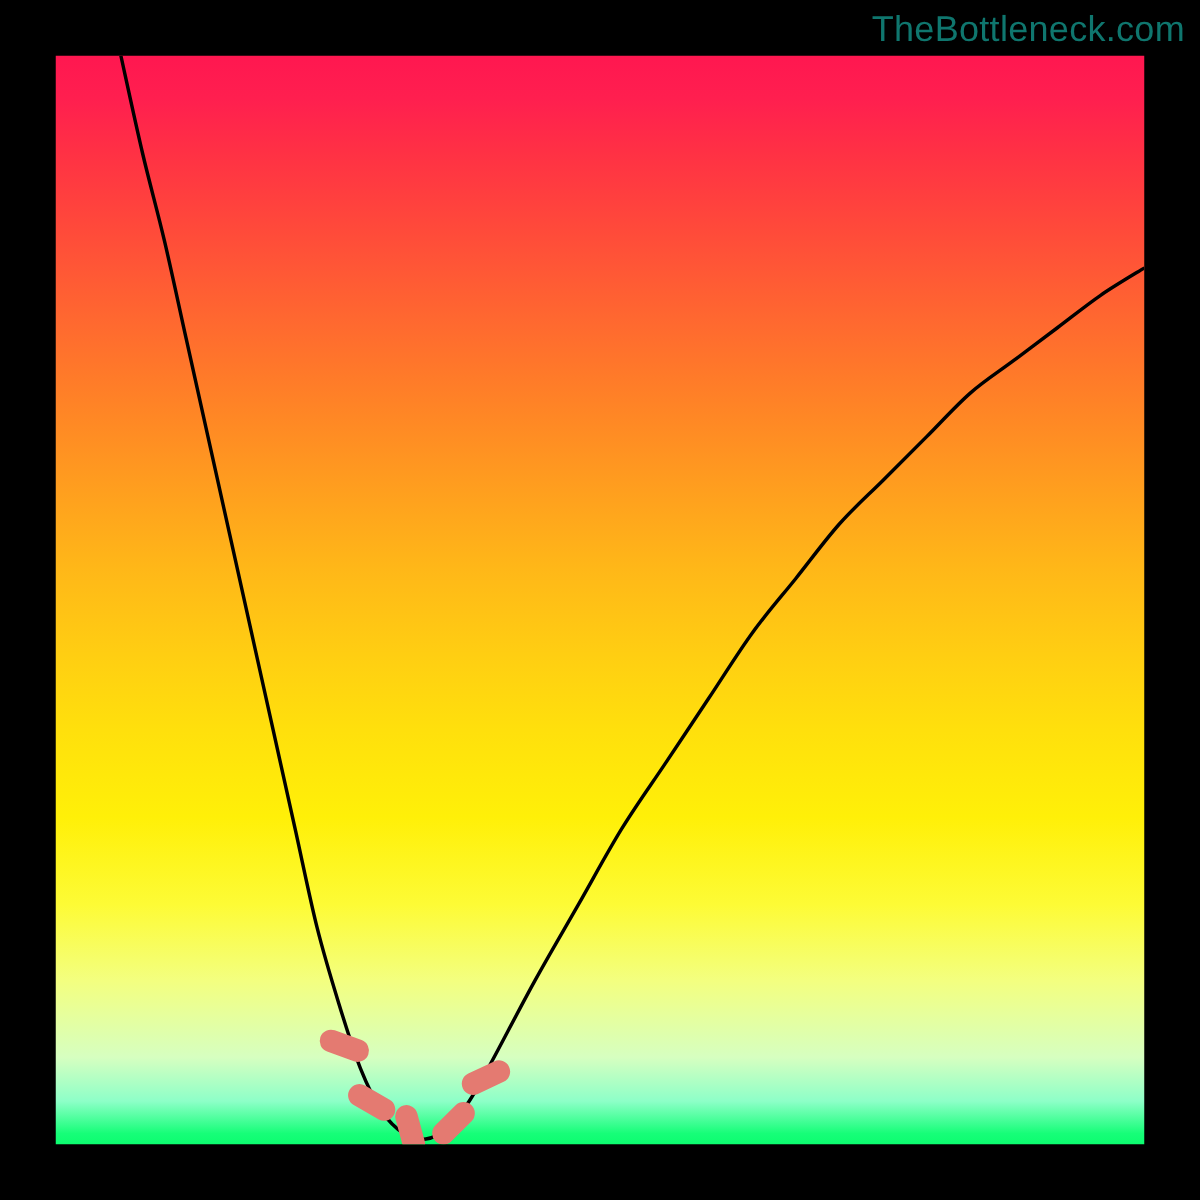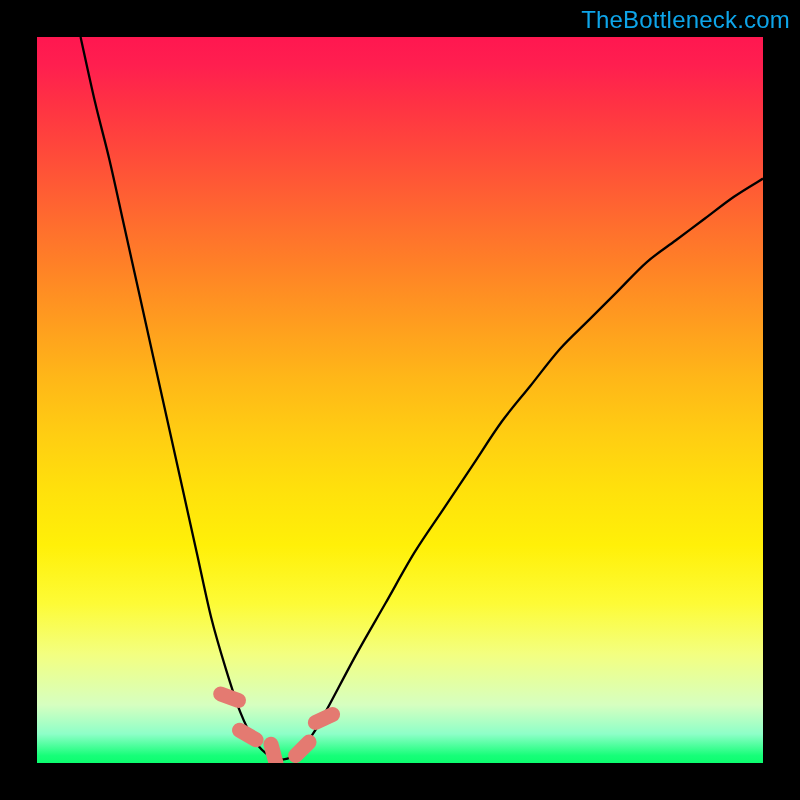--- a/index.html
+++ b/index.html
@@ -52,21 +52,21 @@
       #d6ffc0 92%,
       #8effc8 96%,
       #16fe78 99%,
       #0cfd6f 100%
     );
   }
   .watermark {
     position: absolute;
     top: 6px;
     right: 10px;
-    color: #0ea5e9;
+    color: #0f766e;
     font-size: 24px;
     font-weight: 400;
     letter-spacing: 0.2px;
     user-select: none;
   }
   svg.curve {
     position: absolute;
     left: 0;
     top: 0;
     width: 100%;

